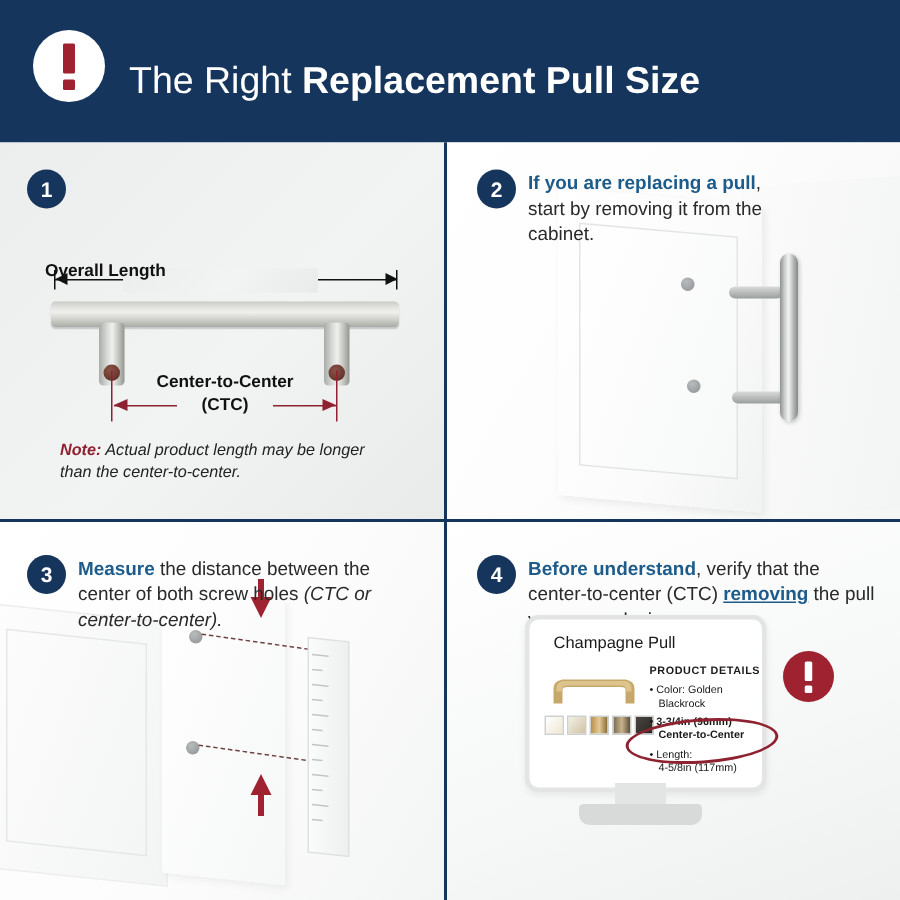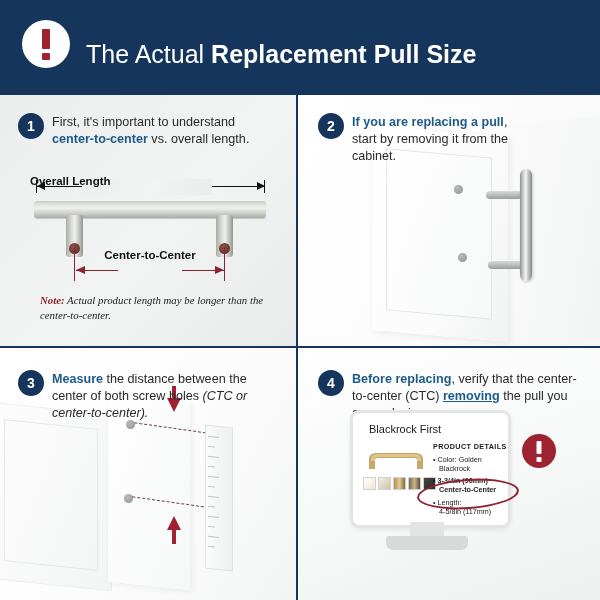--- a/index.html
+++ b/index.html
@@ -70,21 +70,21 @@
              background:radial-gradient(circle at 40% 35%,#8a5347 0%,#6d3a31 60%,#4a241e 100%);}
   .postline{position:absolute;width:1px;background:#8e2230;}
   .ctc-label{position:absolute;width:240px;text-align:center;font-size:11.5px;
              font-weight:bold;color:#111;}
   .ctc-line{position:absolute;height:1px;background:#8e2230;}
   .arwr-l{border-top:4.5px solid transparent;border-bottom:4.5px solid transparent;
           border-right:9px solid #8e2230;}
   .arwr-r{border-top:4.5px solid transparent;border-bottom:4.5px solid transparent;
           border-left:9px solid #8e2230;}
   .note{position:absolute;left:40px;top:198px;width:224px;font-size:10.8px;
-        font-style:italic;line-height:15px;color:#222;font-family:Liberation Serif, serif;}
+        font-style:italic;line-height:15px;color:#222;}
   .note b{color:#8e2230;font-weight:bold;font-style:italic;}
 
   
   .cab-bg{position:absolute;left:0;top:0;width:302px;height:253px;
           background:linear-gradient(120deg,#ffffff 0%,#fdfdfd 40%,#f4f5f5 100%);}
   .cab-face{position:absolute;left:74px;top:36px;width:136px;height:205px;
             background:linear-gradient(110deg,#ffffff 0%,#fbfbfb 60%,#f1f2f2 100%);
             box-shadow:2px 2px 6px rgba(0,0,0,.07);transform:skewY(5deg);}
   .cab-inner{position:absolute;left:88px;top:58px;width:104px;height:160px;
              border:1px solid #e3e5e5;transform:skewY(5deg);
@@ -154,26 +154,25 @@
 </head>
 <body>
 
 <div id="page">
 
   <div class="header">
     <div class="hdr-badge">
       <div class="bang"></div>
       <div class="dot"></div>
     </div>
-    <div class="hdr-title"><span>The Actual </span><span class="b">Replacement Pull Size</span></div>
+    <div class="hdr-title"><span>The Right </span><span class="b">Replacement Pull Size</span></div>
   </div>
 
   <div class="panel p1">
     <div class="num" style="left:18px;top:18px;">1</div>
-    <div class="steptxt" style="left:52px;top:19px;width:228px;"><span>First, it's important to understand </span><b>center-to-center</b><span> vs. overall length.</span></div>
 
     <div class="p1d">
       <div class="ol-line"></div>
       <div class="ol-mask"></div>
       <div class="ol-label">Overall Length</div>
       <div class="ol-cap" style="left:6px;"></div>
       <div class="ol-cap" style="left:234px;"></div>
       <div class="arw arw-l" style="left:7px;top:7px;"></div>
       <div class="arw arw-r" style="left:227px;top:7px;"></div>
 
@@ -181,20 +180,21 @@
       <div class="post" style="left:36px;top:40px;">
         <div class="cap"></div>
       </div>
       <div class="post" style="left:186px;top:40px;">
         <div class="cap"></div>
       </div>
       <div class="postline" style="left:44px;top:72px;height:34px;"></div>
       <div class="postline" style="left:194px;top:72px;height:34px;"></div>
 
       <div class="ctc-label" style="left:0;top:74px;">Center-to-Center</div>
+      <div class="ctc-label" style="left:0;top:89px;">(CTC)</div>
       <div class="ctc-line" style="left:46px;top:95px;width:42px;"></div>
       <div class="ctc-line" style="left:152px;top:95px;width:42px;"></div>
       <div class="arw arwr-l" style="left:46px;top:91px;"></div>
       <div class="arw arwr-r" style="left:185px;top:91px;"></div>
     </div>
 
     <div class="note"><b>Note:</b><span> Actual product length may be longer than the center-to-center.</span></div>
   </div>
 
   <div class="panel p2">
@@ -239,24 +239,24 @@
         <div class="tick" style="top:110px;width:11px;"></div>
         <div class="tick" style="top:120px;width:7px;"></div>
       </div>
     </div>
     <div class="num" style="left:18px;top:22px;">3</div>
     <div class="steptxt" style="left:52px;top:23px;width:222px;"><b>Measure</b><span> the distance between the center of both screw holes </span><i>(CTC or center-to-center).</i></div>
   </div>
 
   <div class="panel p4">
     <div class="num" style="left:20px;top:22px;">4</div>
-    <div class="steptxt" style="left:54px;top:23px;width:232px;"><b>Before replacing</b><span>, verify that the center-to-center (CTC) </span><u class="match">removing</u><span> the pull you are replacing.</span></div>
+    <div class="steptxt" style="left:54px;top:23px;width:232px;"><b>Before understand</b><span>, verify that the center-to-center (CTC) </span><u class="match">removing</u><span> the pull you are replacing.</span></div>
 
     <div class="mon">
-      <div class="card-title">Blackrock First</div>
+      <div class="card-title">Champagne Pull</div>
 
       <svg class="prod-img" viewBox="0 0 62 26">
         <path d="M4 24 L4 14 Q4 9 10 8 L52 8 Q58 9 58 14 L58 24 L52 24 L52 15 Q52 13 49 13 L13 13 Q10 13 10 15 L10 24 Z" fill="#c6a86a"></path>
         <path d="M10 9 L52 9 Q56 10 56 14 L56 16 L52 16 L52 14 Q52 12 49 12 L13 12 Q10 12 10 14 L10 16 L6 16 L6 14 Q6 10 10 9 Z" fill="#ddc48c"></path>
       </svg>
 
       <div class="swatches">
         <div class="sw" style="background:linear-gradient(135deg,#fff,#efe6d2);"></div>
         <div class="sw" style="background:linear-gradient(135deg,#f3f0e6,#cfc3a4);"></div>
         <div class="sw" style="background:linear-gradient(90deg,#b98f4a,#e3cb96,#8a6a33);"></div>

